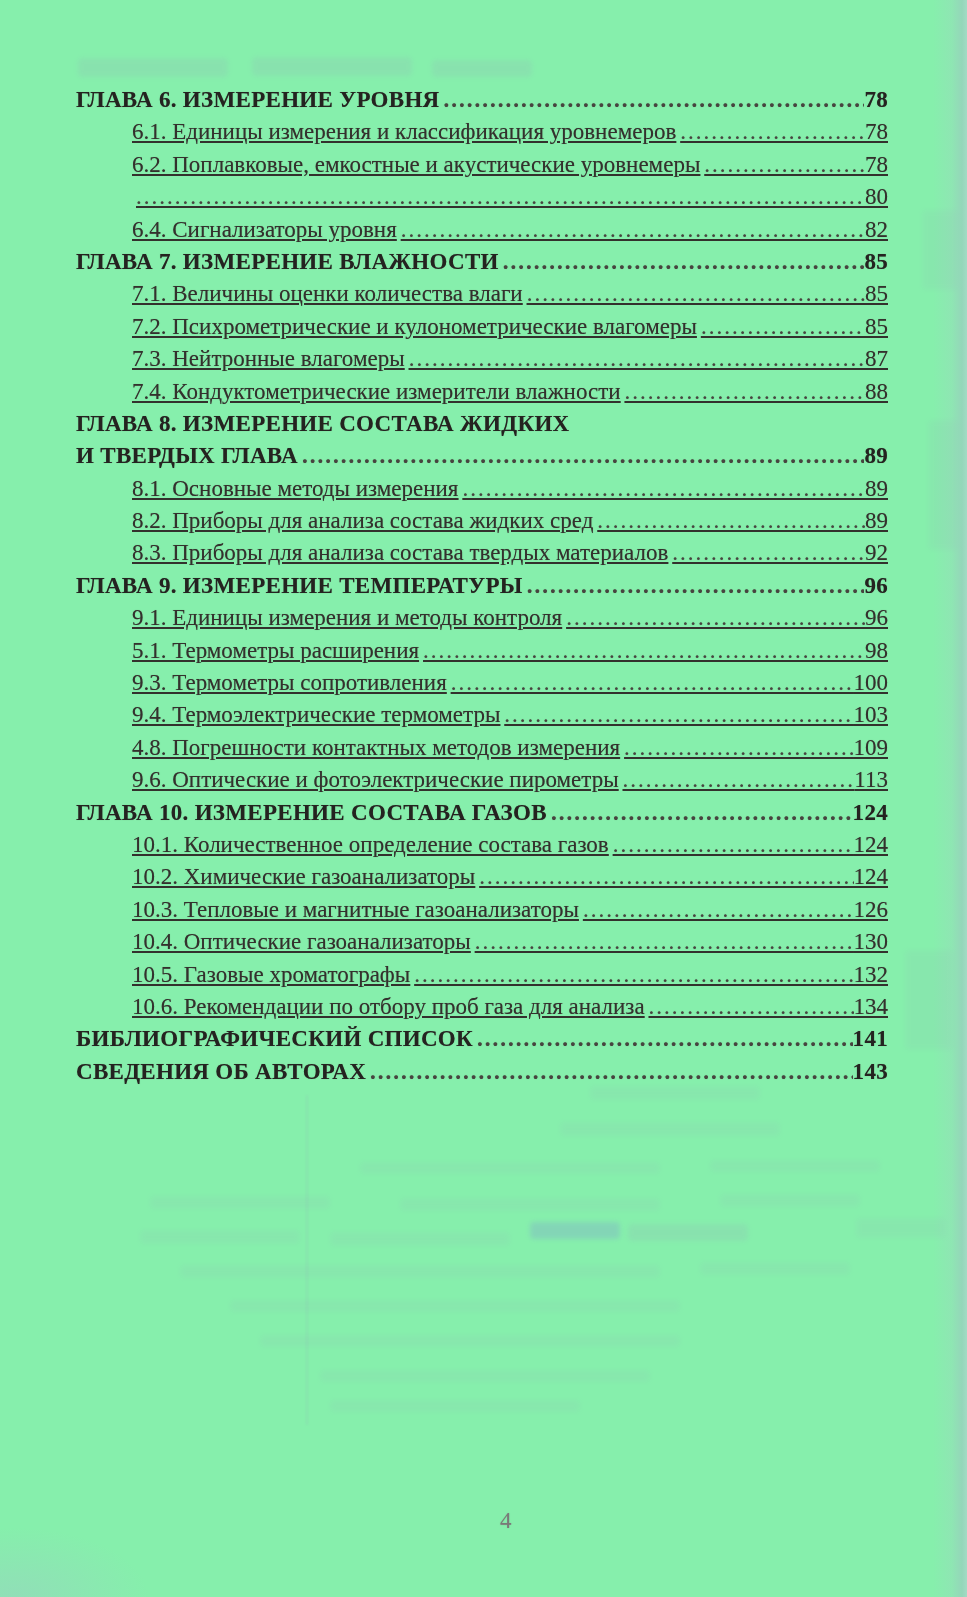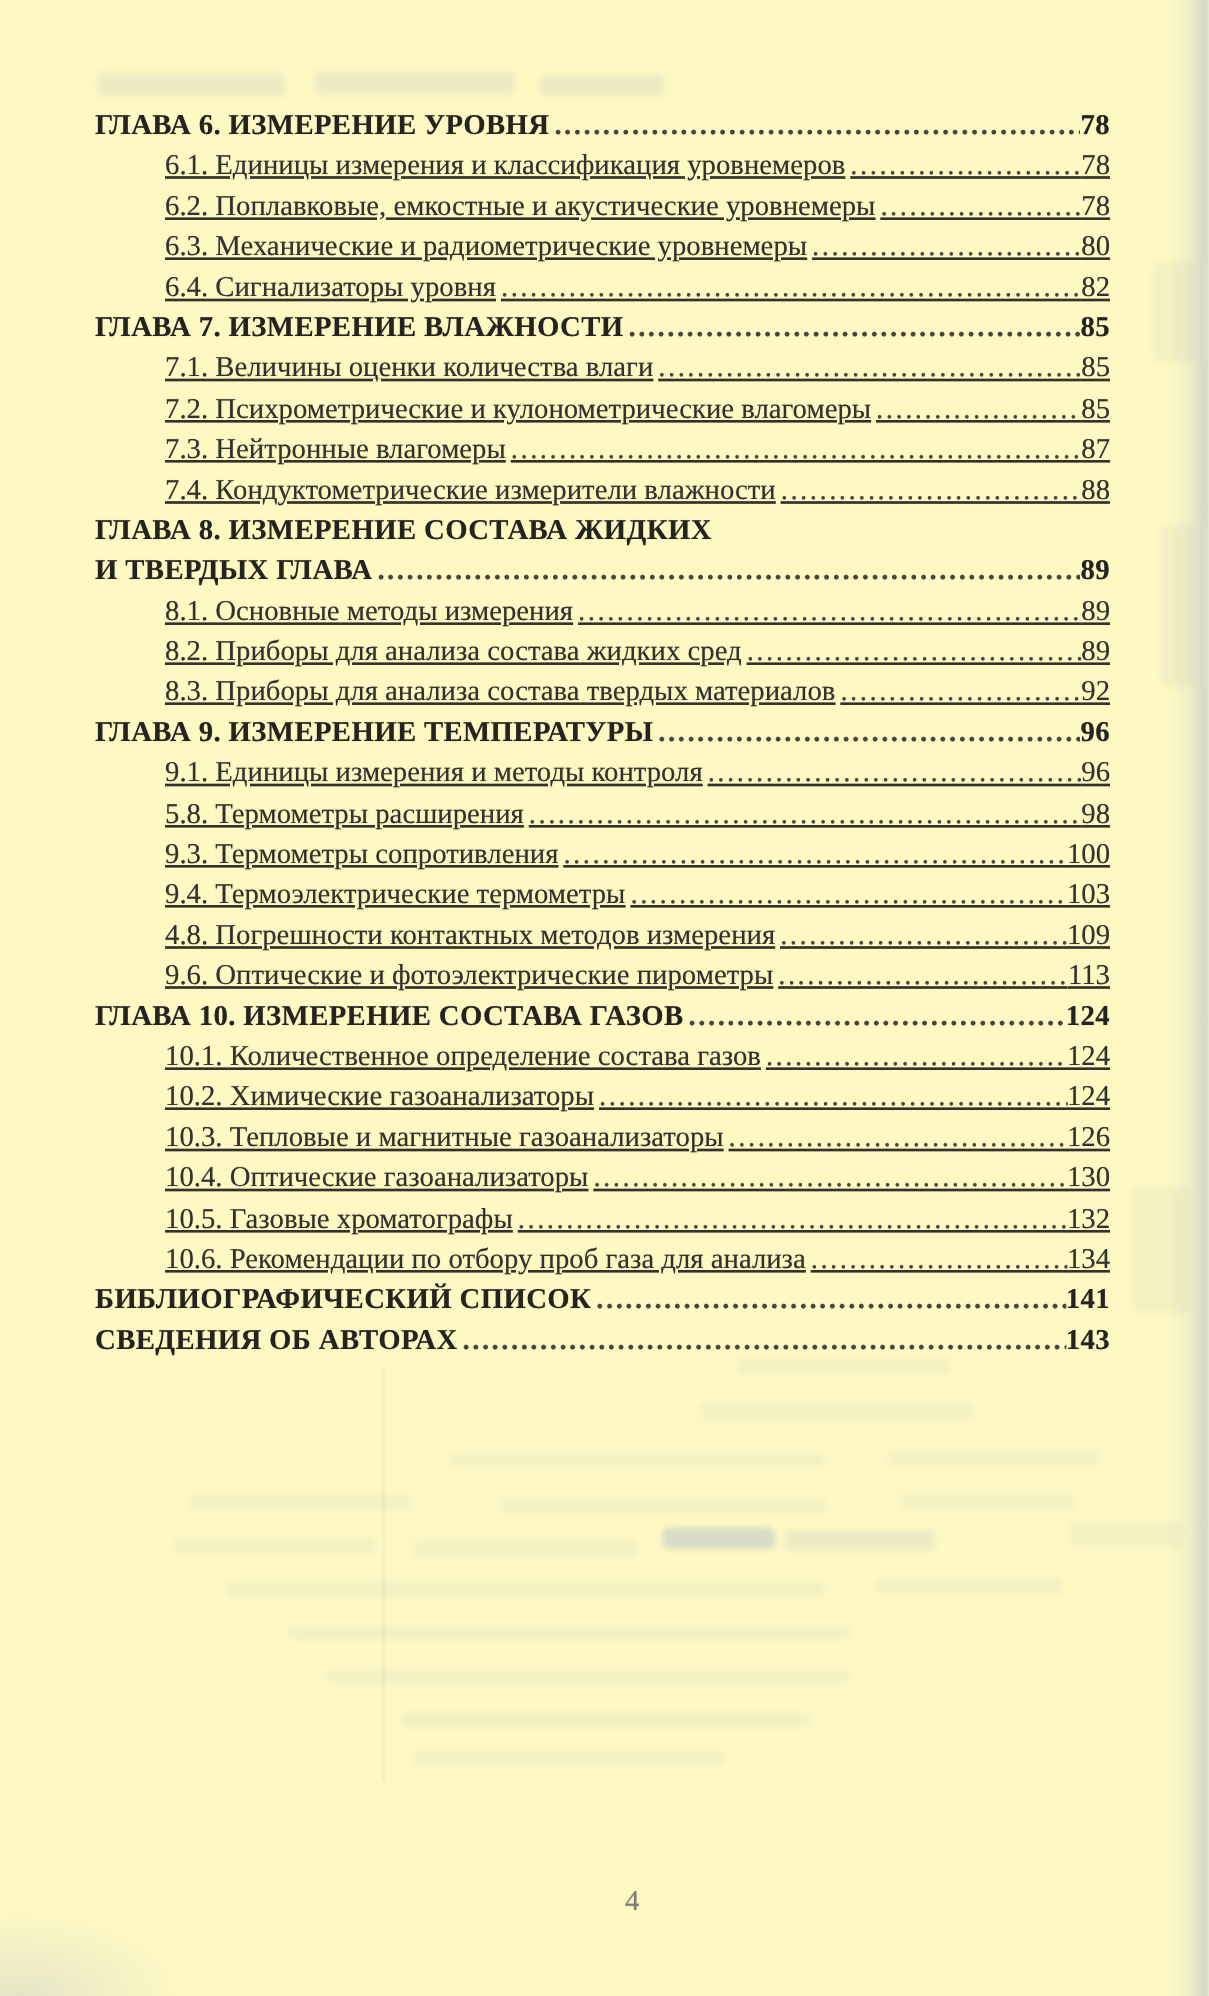--- a/index.html
+++ b/index.html
@@ -5,21 +5,21 @@
   html, body {
     margin: 0; padding: 0;
     width: 967px; height: 1597px;
     background: #ffffff;
     font-family: "Liberation Serif", "DejaVu Serif", serif;
     overflow: hidden;
   }
   .page {
     position: absolute; inset: 0;
     width: 967px; height: 1597px;
-    background: #fef9c3;
+    background: #86efac;
   }
   
   .edge-shadow-right {
     position: absolute; top: 0; right: 0;
     width: 34px; height: 100%;
     background: linear-gradient(to right,
       rgba(180,190,210,0) 0%,
       rgba(180,190,210,0.18) 55%,
       rgba(168,180,204,0.42) 85%,
       rgba(190,200,220,0.5) 100%);
@@ -132,21 +132,20 @@
     <span class="toc-label">6.1. Единицы измерения и классификация уровнемеров</span>
     <span class="toc-dots"></span>
     <span class="toc-page">78</span>
   </div>
       <div class="toc-row section">
     <span class="toc-label">6.2. Поплавковые, емкостные и акустические уровнемеры</span>
     <span class="toc-dots"></span>
     <span class="toc-page">78</span>
   </div>
       <div class="toc-row section">
-    <span class="toc-label">6.3. Механические и радиометрические уровнемеры</span>
     <span class="toc-dots"></span>
     <span class="toc-page">80</span>
   </div>
       <div class="toc-row section">
     <span class="toc-label">6.4. Сигнализаторы уровня</span>
     <span class="toc-dots"></span>
     <span class="toc-page">82</span>
   </div>
       <div class="toc-row chapter">
     <span class="toc-label">ГЛАВА 7. ИЗМЕРЕНИЕ ВЛАЖНОСТИ</span>
@@ -201,21 +200,21 @@
     <span class="toc-label">ГЛАВА 9. ИЗМЕРЕНИЕ ТЕМПЕРАТУРЫ</span>
     <span class="toc-dots"></span>
     <span class="toc-page">96</span>
   </div>
       <div class="toc-row section">
     <span class="toc-label">9.1. Единицы измерения и методы контроля</span>
     <span class="toc-dots"></span>
     <span class="toc-page">96</span>
   </div>
       <div class="toc-row section">
-    <span class="toc-label">5.8. Термометры расширения</span>
+    <span class="toc-label">5.1. Термометры расширения</span>
     <span class="toc-dots"></span>
     <span class="toc-page">98</span>
   </div>
       <div class="toc-row section">
     <span class="toc-label">9.3. Термометры сопротивления</span>
     <span class="toc-dots"></span>
     <span class="toc-page">100</span>
   </div>
       <div class="toc-row section">
     <span class="toc-label">9.4. Термоэлектрические термометры</span>

